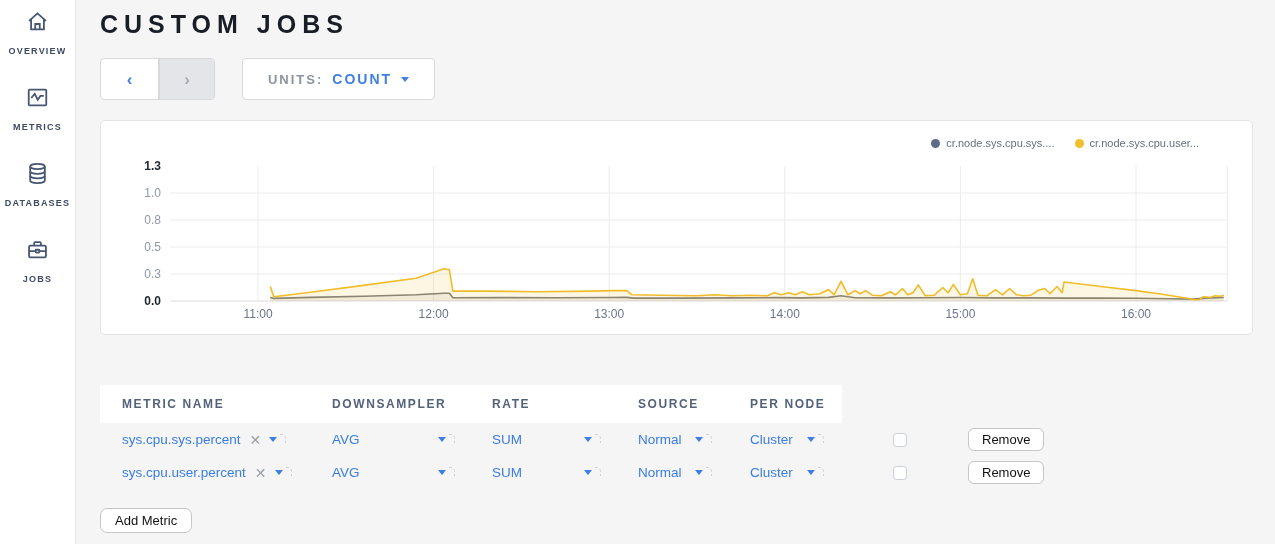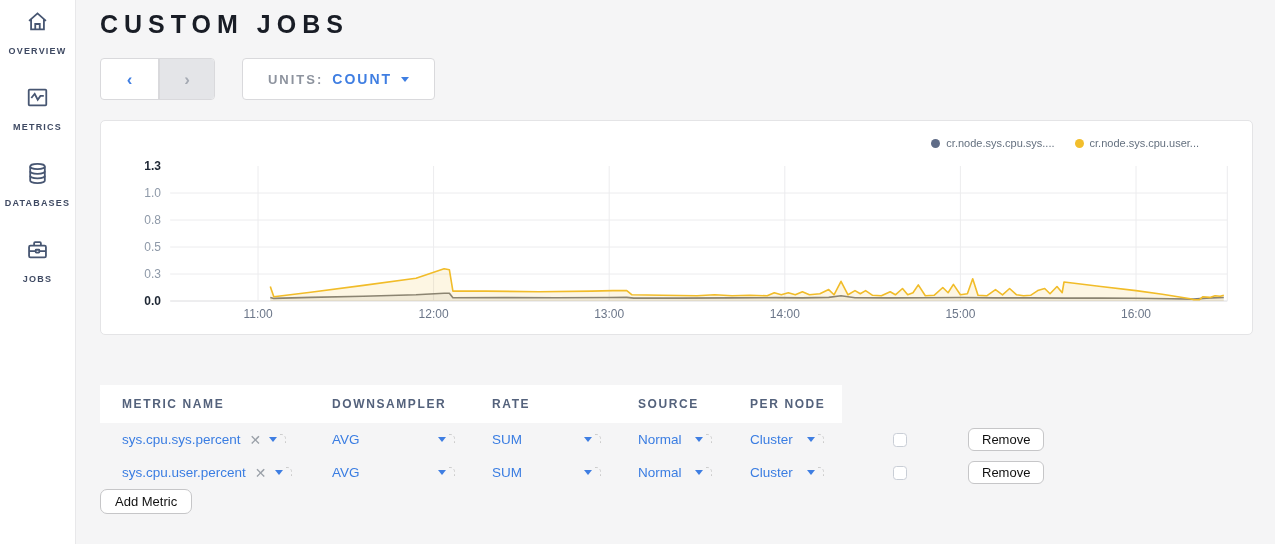--- a/index.html
+++ b/index.html
@@ -101,21 +101,21 @@
   .checkbox {
     appearance:none; -webkit-appearance:none; width:14px; height:14px;
     border:1px solid #c9ced6; border-radius:3.5px; background:#fff; cursor:pointer;
   }
   .btn {
     font-family:"Liberation Sans", sans-serif; font-size:13px; color:#111;
     background:#fff; border:1px solid #c6c6c8; border-radius:6px;
     padding:3px 13px; cursor:pointer;
   }
   .cell-action { padding-left:10px; }
-  .add-metric-wrap { }
+  .add-metric-wrap { margin-top:19px; }
   .btn.add { padding:4px 14px; border-radius:7px; }
 </style>
 </head>
 <body>
 
 <nav class="sidebar">
   <div class="nav-item">
     <span>
       <svg width="27" height="27" viewBox="0 0 24 24">
           <path d="M4.5 11.5 L12 4.8 L19.5 11.5 M6.3 10 V19 H17.7 V10 M10 19 V14.2 H14 V19"></path>

